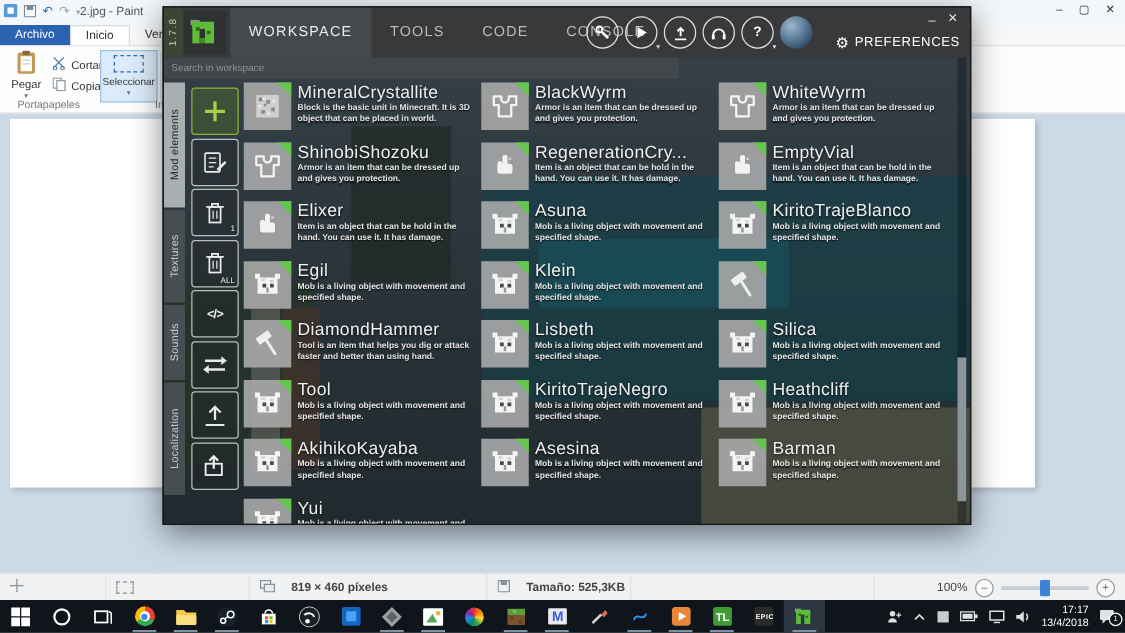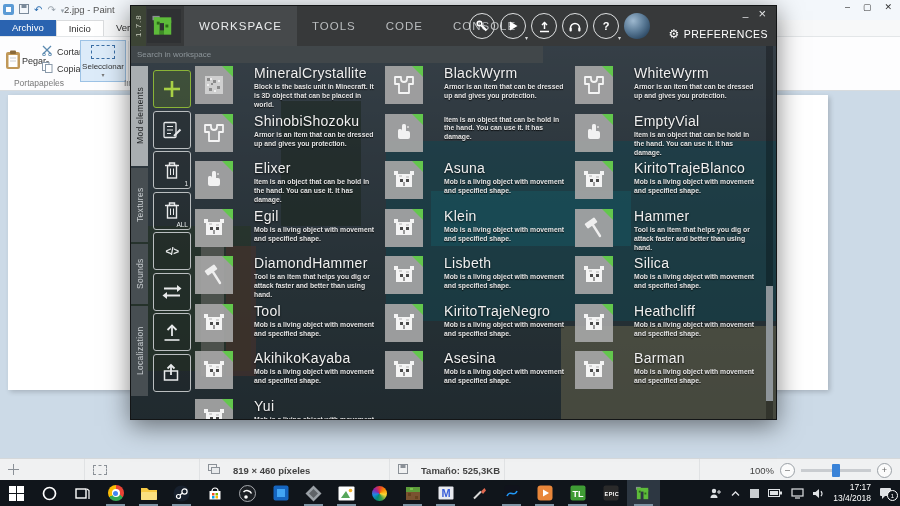--- a/index.html
+++ b/index.html
@@ -10,21 +10,21 @@
   .pt-qat{position:absolute;left:3px;top:2px;display:flex;gap:5px;align-items:center;height:16px;}
   .qat-ic{font-size:10px;color:#2e6fb0;line-height:1;}
   .qat-gray{color:#9aa4ad;}
   .pt-title{position:absolute;left:64px;top:4px;font-size:9.5px;color:#555;}
   .pt-winctl{position:absolute;right:8px;top:2px;display:flex;gap:13px;font-size:9px;color:#333;}
   .pt-tabstrip{position:absolute;top:20px;left:0;width:900px;height:16px;background:#f7f8f9;border-bottom:1px solid #e3e6e8;display:flex;}
   .pt-tab{padding:2px 12px 0;font-size:9.5px;color:#333;}
   .pt-tab.file{background:#2a63b0;color:#fff;}
   .pt-tab.active{background:#fff;border:1px solid #dadcde;border-bottom:none;}
   .pt-ribbon{position:absolute;top:37px;left:0;width:900px;height:53px;background:#fdfdfe;border-bottom:1px solid #d7dbde;}
-  .pt-paste{position:absolute;left:4px;top:3px;width:34px;height:42px;display:flex;align-items:center;font-size:9px;color:#333;}
+  .pt-paste{position:absolute;left:4px;top:3px;width:34px;height:42px;display:flex;flex-direction:column;align-items:center;font-size:9px;color:#333;}
   .pt-small{position:absolute;left:42px;display:flex;gap:4px;align-items:center;font-size:9px;color:#333;}
   .pt-select{position:absolute;left:80px;top:3px;width:46px;height:42px;background:#dcebf9;border:1px solid #9cc2e5;display:flex;flex-direction:column;align-items:center;justify-content:center;font-size:8px;color:#333;box-sizing:border-box;}
   .dashed-rect{width:22px;height:12px;border:1px dashed #3a6ea5;margin-bottom:3px;}
   .pt-grouplabel{position:absolute;bottom:2px;font-size:8.5px;color:#777;}
   .pt-sep{position:absolute;left:128px;top:4px;bottom:4px;width:1px;background:#e2e5e8;}
   .pt-canvas{position:absolute;left:8px;top:95px;width:820px;height:295px;background:#fff;box-shadow:2px 2px 5px rgba(0,0,0,.18);}
   .pt-status{position:absolute;top:458px;left:0;width:900px;height:22px;background:#f0f1f2;border-top:1px solid #d5d8da;font-size:9.5px;color:#444;display:flex;align-items:center;}
   .st-seg{height:100%;display:flex;align-items:center;gap:13px;border-right:1px solid #e0e2e4;box-sizing:border-box;padding-left:8px;font-weight:bold;}
   .st-zoom{margin-left:auto;display:flex;align-items:center;gap:6px;padding-right:8px;}
   .zoom-btn{width:13px;height:13px;border:1px solid #9aa0a6;border-radius:50%;display:flex;align-items:center;justify-content:center;font-size:9px;color:#666;background:#fbfbfb;}
@@ -54,21 +54,21 @@
   .mc-search::placeholder{color:#8d959a;}
   .mc-sidetabs{position:absolute;left:0;top:17px;width:17px;bottom:0;display:flex;flex-direction:column;gap:2px;padding-top:3px;}
   .mc-sidetab{writing-mode:vertical-rl;transform:rotate(180deg);font-size:8.5px;display:flex;align-items:center;justify-content:center;background:#474e52;color:#c6cbce;letter-spacing:.3px;}
   .mc-sidetab.active{background:#a9aeb1;color:#26292b;}
   .mc-tools{position:absolute;left:22px;top:24px;width:40px;}
   .mc-tool{width:38px;height:38px;border:1px solid #babec0;border-radius:3px;margin-bottom:2.5px;position:relative;display:flex;align-items:center;justify-content:center;background:rgba(28,32,34,.28);box-sizing:border-box;}
   .mc-tool.accent{border-color:#8ab437;background:rgba(92,130,32,.28);}
   .mc-badge{position:absolute;right:2px;bottom:1px;font-size:6.5px;color:#eceeee;}
   .code-txt{font-size:10px;font-weight:bold;color:#e8eaeb;letter-spacing:-.5px;}
   .mc-grid{position:absolute;left:64px;top:20px;width:572px;bottom:0;display:grid;grid-template-columns:190px 190px 190px;grid-auto-rows:47.5px;}
-  .tile{display:flex;align-items:flex-start;gap:21px;padding-right:8px;box-sizing:border-box;}
+  .tile{display:flex;align-items:flex-start;gap:5px;padding-right:8px;box-sizing:border-box;}
   .tile-icon{position:relative;flex:none;width:38px;height:38px;background:rgba(166,166,166,.92);display:flex;align-items:center;justify-content:center;}
   .corner{position:absolute;top:0;right:0;width:0;height:0;border-left:11px solid transparent;border-top:11px solid #63c74d;}
   .tile-name{font-size:14px;font-weight:300;color:#f0f0f0;letter-spacing:.3px;line-height:1.1;white-space:nowrap;text-shadow:0 1px 2px rgba(0,0,0,.75);}
   .tile-desc{font-size:6.8px;font-weight:bold;color:#e4e4e4;line-height:1.3;margin-top:2px;max-width:142px;text-shadow:0 1px 1px rgba(0,0,0,.85);}
   .mc-scroll{position:absolute;right:3px;top:0;width:7px;bottom:0;background:rgba(0,0,0,.28);}
   .mc-thumb{position:absolute;left:0;width:7px;top:240px;height:115px;background:#8e959a;}
   
   .taskbar{position:absolute;top:480px;left:0;width:900px;height:26px;background:#10151b;display:flex;align-items:center;}
   .tb-apps{display:flex;height:26px;}
   .tb-app{position:relative;width:33px;height:26px;display:flex;align-items:center;justify-content:center;}
@@ -425,20 +425,21 @@
             <div class="tile-icon">
               <svg width="26" height="26">
                 <rect x="11" y="4" width="4" height="9" rx="1.5" fill="#f2f2f2"></rect>
                 <rect x="7" y="9" width="4" height="6" rx="1.5" fill="#f2f2f2"></rect>
                 <rect x="7" y="11" width="12" height="8" rx="2" fill="#f2f2f2"></rect>
                 <rect x="16" y="6" width="2" height="2" fill="#cfcfcf"></rect>
               </svg>
               <i class="corner"></i>
             </div>
             <div class="tile-text">
+              <div class="tile-name">RegenerationCry...</div>
               <div class="tile-desc">Item is an object that can be hold in the hand. You can use it. It has damage.</div>
             </div>
           </div>
           <div class="tile">
             <div class="tile-icon">
               <svg width="26" height="26">
                 <rect x="11" y="4" width="4" height="9" rx="1.5" fill="#f2f2f2"></rect>
                 <rect x="7" y="9" width="4" height="6" rx="1.5" fill="#f2f2f2"></rect>
                 <rect x="7" y="11" width="12" height="8" rx="2" fill="#f2f2f2"></rect>
                 <rect x="16" y="6" width="2" height="2" fill="#cfcfcf"></rect>
@@ -543,24 +544,20 @@
           </div>
           <div class="tile">
             <div class="tile-icon">
               <svg width="26" height="26">
                 <g transform="rotate(-35 10 8)">
                   <rect x="4" y="5" width="12" height="6" rx="1" fill="#eeeeee"></rect>
                 </g>
                 <line x1="12" y1="10" x2="19" y2="21" stroke="#eeeeee" stroke-width="2.4" stroke-linecap="round"></line>
               </svg>
               <i class="corner"></i>
-            </div>
-            <div class="tile-text">
-              <div class="tile-name">Hammer</div>
-              <div class="tile-desc">Tool is an item that helps you dig or attack faster and better than using hand.</div>
             </div>
           </div>
           <div class="tile">
             <div class="tile-icon">
               <svg width="26" height="26">
                 <g transform="rotate(-35 10 8)">
                   <rect x="4" y="5" width="12" height="6" rx="1" fill="#eeeeee"></rect>
                 </g>
                 <line x1="12" y1="10" x2="19" y2="21" stroke="#eeeeee" stroke-width="2.4" stroke-linecap="round"></line>
               </svg>

